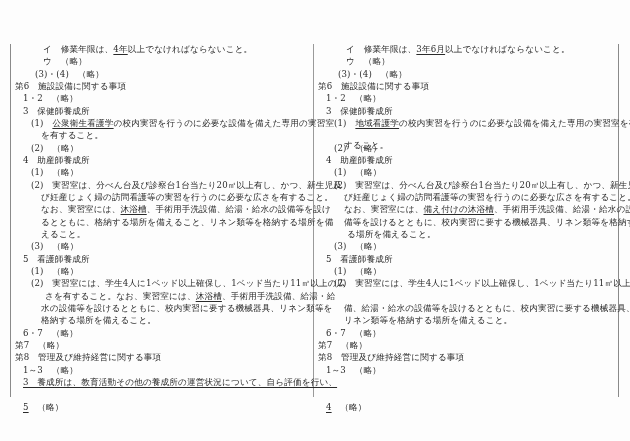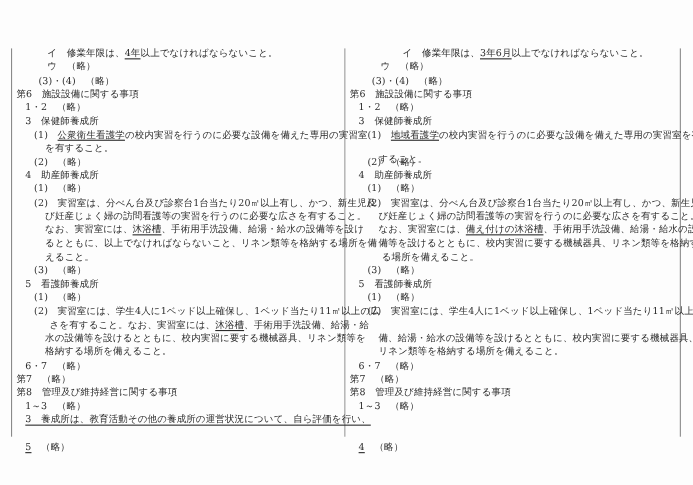--- a/index.html
+++ b/index.html
@@ -25,38 +25,38 @@
       <div class="line" style="top: 49px; left: 12px;"><span>1・2　（略）</span></div>
       <div class="line" style="top: 62px; left: 12px;"><span>3　保健師養成所</span></div>
       <div class="line" style="top: 74px; left: 20px;"><span>(1)　</span><span class="u">公衆衛生看護学</span><span>の校内実習を行うのに必要な設備を備えた専用の実習室</span></div>
       <div class="line" style="top: 86px; left: 30px;"><span>を有すること。</span></div>
       <div class="line" style="top: 98.5px; left: 20px;"><span>(2)　（略）</span></div>
       <div class="line" style="top: 111px; left: 12px;"><span>4　助産師養成所</span></div>
       <div class="line" style="top: 123px; left: 20px;"><span>(1)　（略）</span></div>
       <div class="line" style="top: 135.5px; left: 20px;"><span>(2)　実習室は、分べん台及び診察台1台当たり20㎡以上有し、かつ、新生児及</span></div>
       <div class="line" style="top: 148px; left: 30px;"><span>び妊産じょく婦の訪問看護等の実習を行うのに必要な広さを有すること。</span></div>
       <div class="line" style="top: 160px; left: 30px; text-align: right;"><span>なお、実習室には、</span><span class="u">沐浴槽</span><span>、手術用手洗設備、給湯・給水の設備等を設け</span></div>
-      <div class="line" style="top: 172.5px; left: 30px;"><span>るとともに、以上でなければならないこと、リネン類等を格納する場所を備</span></div>
+      <div class="line" style="top: 172.5px; left: 30px;"><span>るとともに、格納する場所を備えること、リネン類等を格納する場所を備</span></div>
       <div class="line" style="top: 185px; left: 30px;"><span>えること。</span></div>
       <div class="line" style="top: 197px; left: 20px;"><span>(3)　（略）</span></div>
       <div class="line" style="top: 209.5px; left: 12px;"><span>5　看護師養成所</span></div>
       <div class="line" style="top: 222px; left: 20px;"><span>(1)　（略）</span></div>
       <div class="line" style="top: 234px; left: 20px;"><span>(2)　実習室には、学生4人に1ベッド以上確保し、1ベッド当たり11㎡以上の広</span></div>
       <div class="line" style="top: 246.5px; left: 34px;"><span>さを有すること。なお、実習室には、</span><span class="u">沐浴槽</span><span>、手術用手洗設備、給湯・給</span></div>
       <div class="line" style="top: 259px; left: 30px;"><span>水の設備等を設けるとともに、校内実習に要する機械器具、リネン類等を</span></div>
       <div class="line" style="top: 271px; left: 30px;"><span>格納する場所を備えること。</span></div>
       <div class="line" style="top: 283.5px; left: 12px;"><span>6・7　（略）</span></div>
       <div class="line" style="top: 296px; left: 4px;"><span>第7　（略）</span></div>
       <div class="line" style="top: 308px; left: 4px;"><span>第8　管理及び維持経営に関する事項</span></div>
       <div class="line" style="top: 320.5px; left: 12px;"><span>1～3　（略）</span></div>
       <div class="line" style="top: 333px; left: 12px;"><span class="u">3　養成所は、教育活動その他の養成所の運営状況について、自ら評価を行い、</span></div>
       <div class="line" style="top: 357.5px; left: 12px;"><span class="u">5</span><span>　（略）</span></div>
     </div>
   <div class="col right" id="col-right">
-      <div class="line" style="top: 0px; left: 32px; margin-left: 20px;"><span>イ　修業年限は、</span><span class="u">3年6月</span><span>以上でなければならないこと。</span></div>
+      <div class="line" style="top: 0px; left: 32px;"><span>イ　修業年限は、</span><span class="u">3年6月</span><span>以上でなければならないこと。</span></div>
       <div class="line" style="top: 12px; left: 32px;"><span>ウ　（略）</span></div>
       <div class="line" style="top: 24.5px; left: 24px;"><span>(3)・(4)　（略）</span></div>
       <div class="line" style="top: 37px; left: 4px;"><span>第6　施設設備に関する事項</span></div>
       <div class="line" style="top: 49px; left: 12px;"><span>1・2　（略）</span></div>
       <div class="line" style="top: 62px; left: 12px;"><span>3　保健師養成所</span></div>
       <div class="line" style="top: 74px; left: 20px;"><span>(1)　</span><span class="u">地域看護学</span><span>の校内実習を行うのに必要な設備を備えた専用の実習室を有</span></div>
       <div class="line" style="top: 96px; left: 30px;"><span>すること。</span></div>
       <div class="line" style="top: 98.5px; left: 20px;"><span>(2)　（略）</span></div>
       <div class="line" style="top: 111px; left: 12px;"><span>4　助産師養成所</span></div>
       <div class="line" style="top: 123px; left: 20px;"><span>(1)　（略）</span></div>

